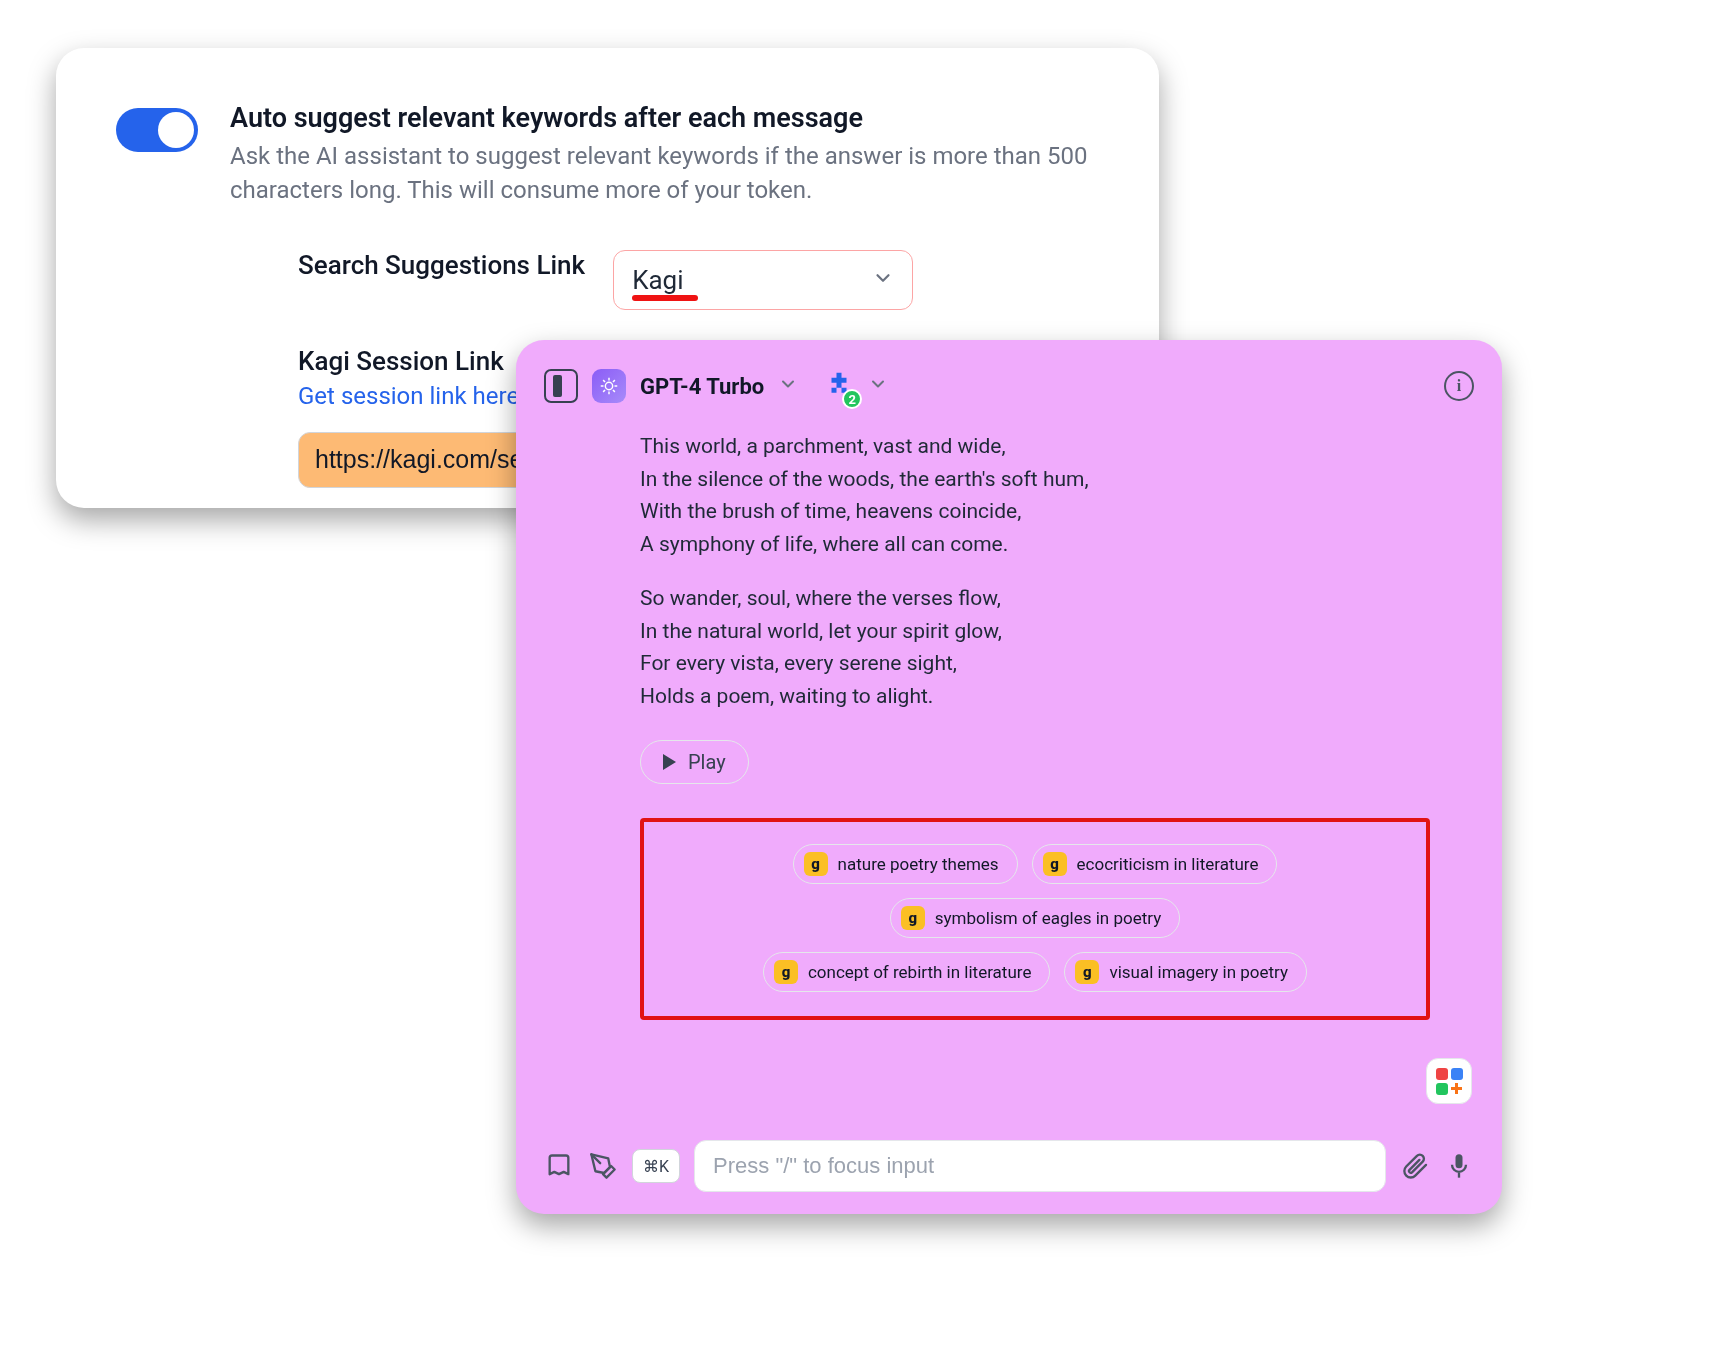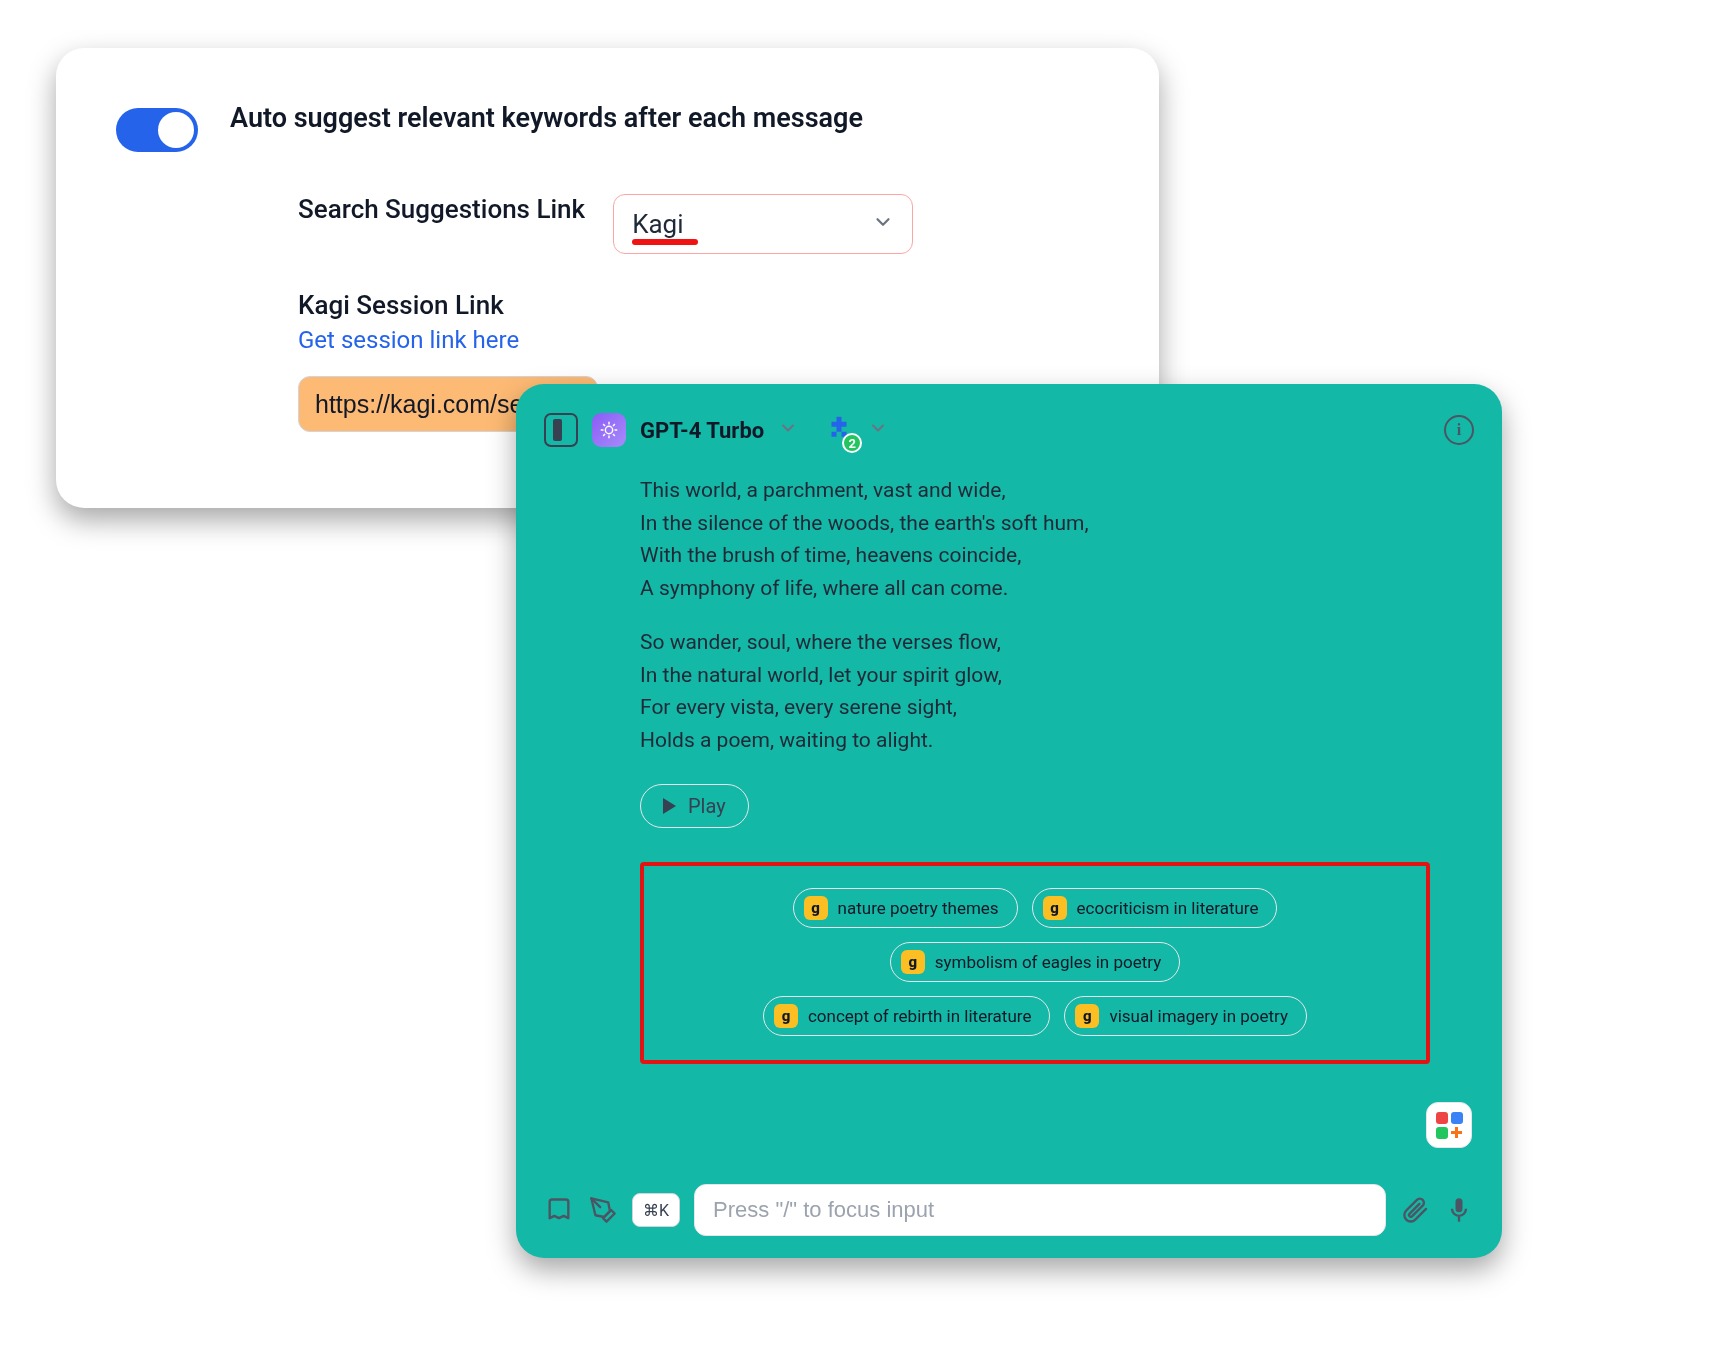--- a/index.html
+++ b/index.html
@@ -74,25 +74,25 @@
     background:#fdba74;
   }
 
   
   .chat-panel {
     position: absolute;
     left: 516px;
     top: 340px;
     width: 986px;
     height: 874px;
-    background: #14b8a6;
+    background: #f0abfc;
     border-radius: 28px;
     box-shadow: 0 12px 28px rgba(0,0,0,0.35);
     padding: 22px 28px 22px 28px;
-    display: flex; flex-direction: column; margin-top: 44px;
+    display: flex; flex-direction: column;
   }
 
   .chat-header { display:flex; align-items:center; gap:14px; height:48px; }
   .panel-icon {
     width:34px; height:34px; border:2px solid #374151; border-radius:7px;
     position:relative; cursor:pointer;
   }
   .panel-icon::before { content:""; position:absolute; left:7px; top:4px; bottom:4px; width:9px; background:#374151; border-radius:2px; }
   .gpt-badge {
     width:34px; height:34px; border-radius:9px;
@@ -185,20 +185,21 @@
 </head>
 <body>
 
 <div class="settings-panel">
   <div class="setting-row-1">
     <div class="toggle">
         <div class="knob"></div>
       </div>
     <div>
       <div class="setting-title">Auto suggest relevant keywords after each message</div>
+      <div class="setting-desc">Ask the AI assistant to suggest relevant keywords if the answer is more than 500 characters long. This will consume more of your token.</div>
     </div>
   </div>
 
   <div class="setting-row-2">
     <div class="row2-label">Search Suggestions Link</div>
     <div class="select-box">
       <span class="select-value-wrap"><span>Kagi</span></span>
       <span class="chev">
         <svg width="22" height="22" viewBox="0 0 24 24" fill="none" stroke="currentColor" stroke-width="2.4" stroke-linecap="round" stroke-linejoin="round">
             <polyline points="6 9 12 15 18 9"></polyline>

